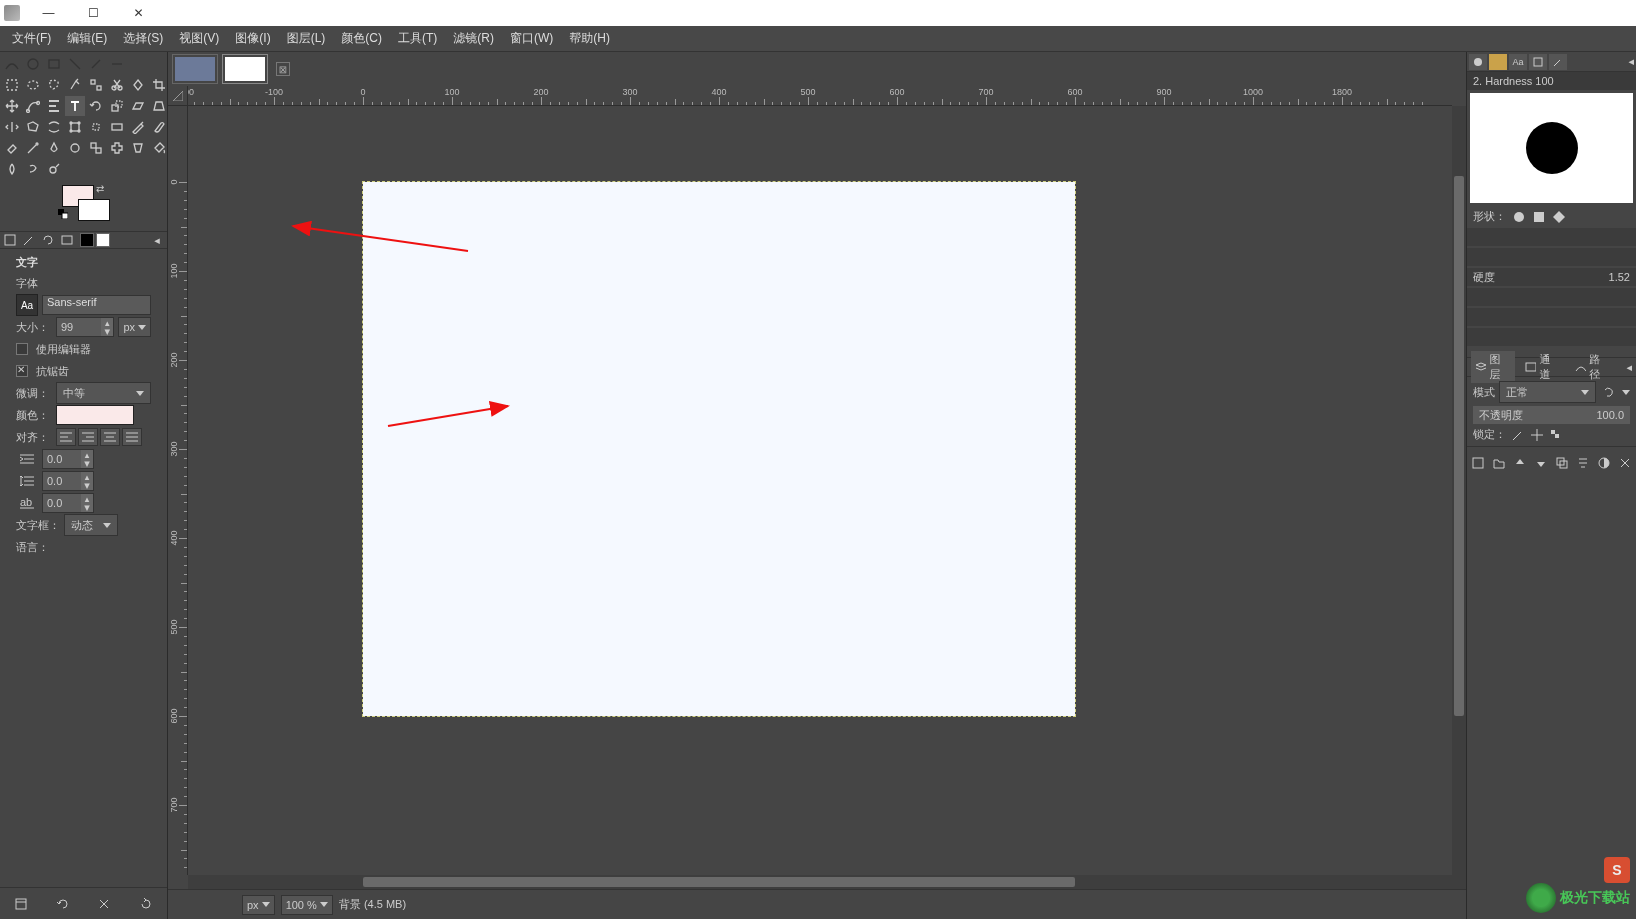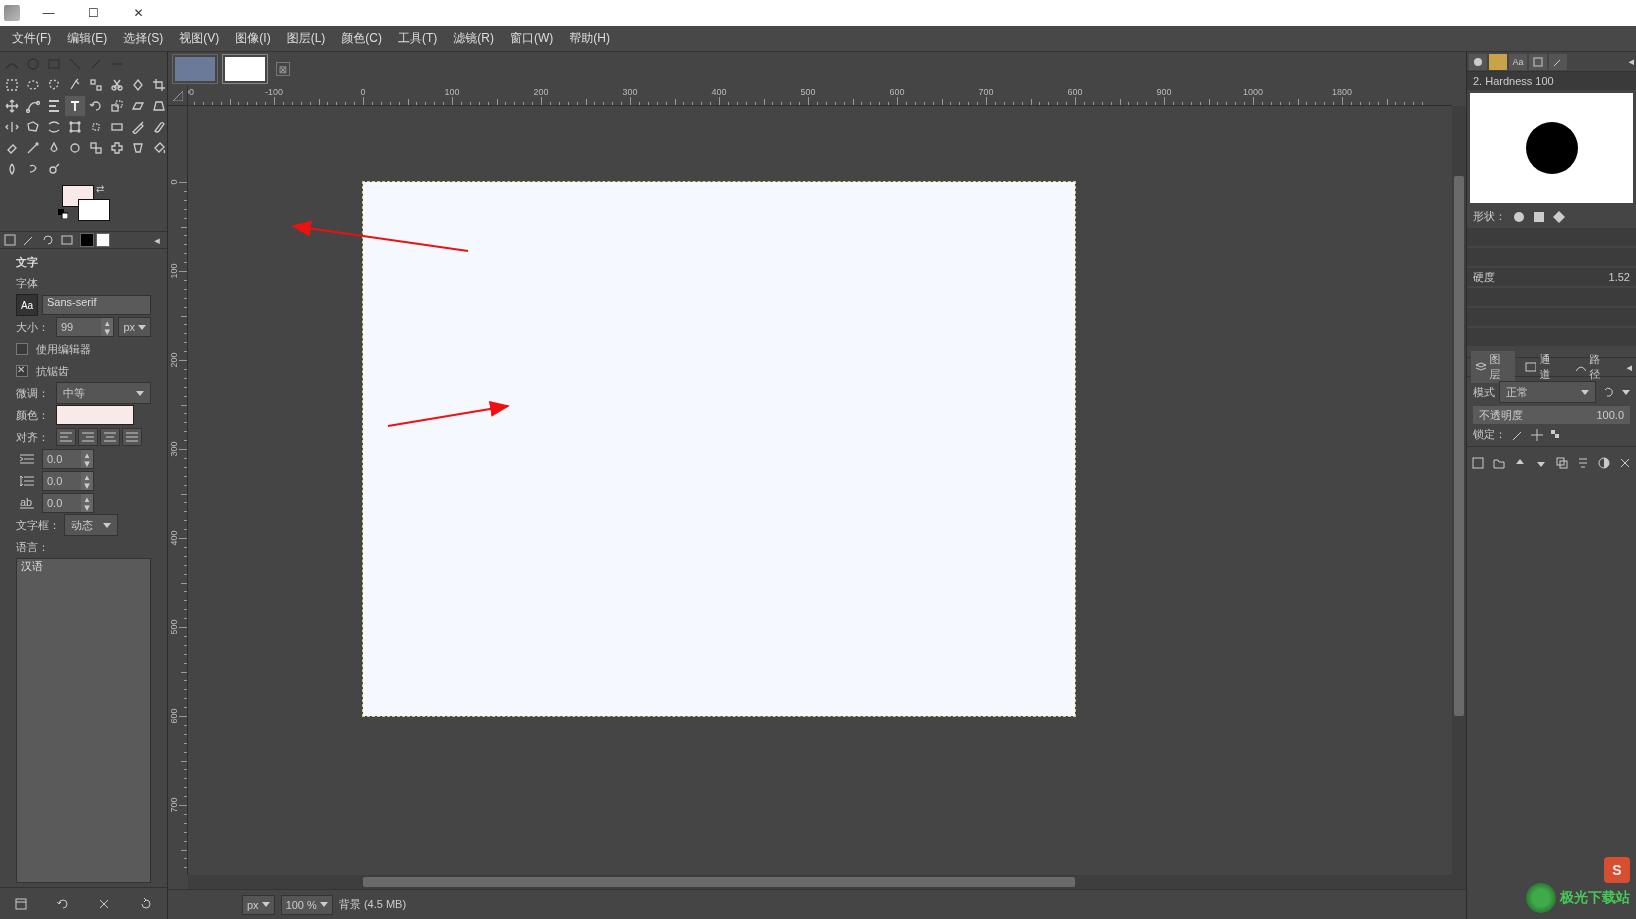--- a/index.html
+++ b/index.html
@@ -501,21 +501,20 @@
         <div class="optrow">
           <span style="width:44px">文字框：</span>
           <div class="selectbox" style="flex:0 0 54px">
             <span>动态</span>
             <div class="chev"></div>
           </div>
         </div>
         <div class="optrow">
           <span>语言：</span>
         </div>
-        <div class="txtinput" style="height:22px">汉语</div>
      </div>
 
      <div class="lefthist">
        <div class="hic">
           <svg width="14" height="14">
             <rect x="2" y="2" width="10" height="10" fill="none" stroke="#ccc"></rect>
             <path d="M2 5 H12" stroke="#ccc"></path>
           </svg>
         </div>
        <div class="hic">

